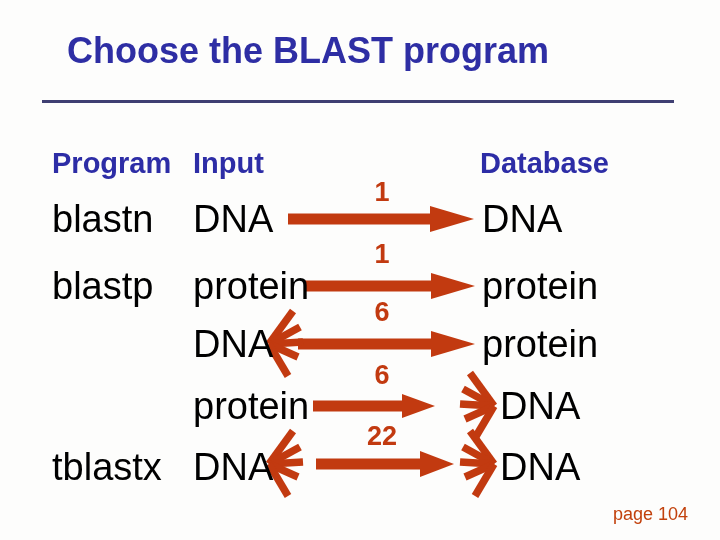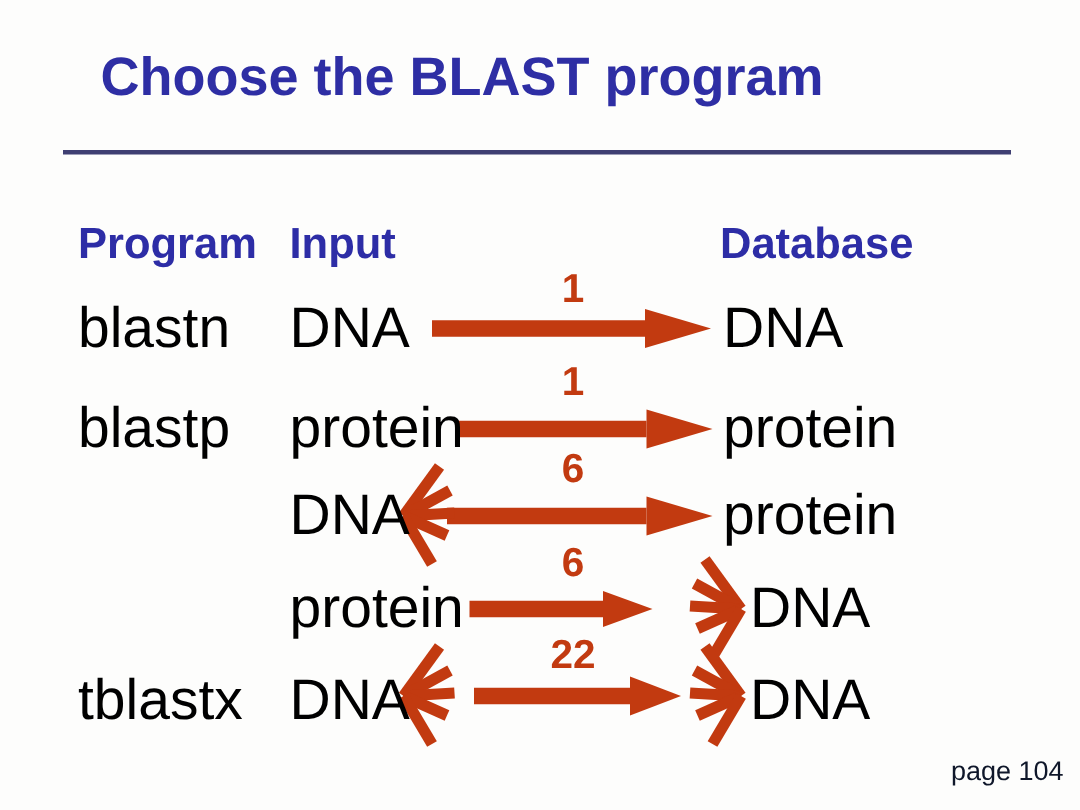--- a/index.html
+++ b/index.html
@@ -29,22 +29,22 @@
 
   .rt0{top:202px;} .rt1{top:269px;} .rt2{top:327px;} .rt3{top:389px;} .rt4{top:450px;}
 
   .num{position:absolute;left:332px;width:100px;text-align:center;
        font-size:27px;font-weight:bold;color:#c23a10;line-height:30px;z-index:2;}
   .nt0{top:177px;} .nt1{top:239px;} .nt2{top:297px;} .nt3{top:360px;} .nt4{top:421px;}
 
   .arrow-layer{position:absolute;left:0;top:0;width:720px;height:540px;z-index:1;
                pointer-events:none;}
 
-  .page-label{position:absolute;left:634px;top:504px;font-size:18px;
-              color:#0f172a;white-space:nowrap;}
+  .page-label{position:absolute;left:613px;top:504px;font-size:18px;
+              color:#c2410c;white-space:nowrap;}
 </style>
 </head>
 <body>
 
 <div class="slide">
 
   <h1 class="title">Choose the BLAST program</h1>
   <div class="rule"></div>
 
   <div class="hdr hdr-program">Program</div>

